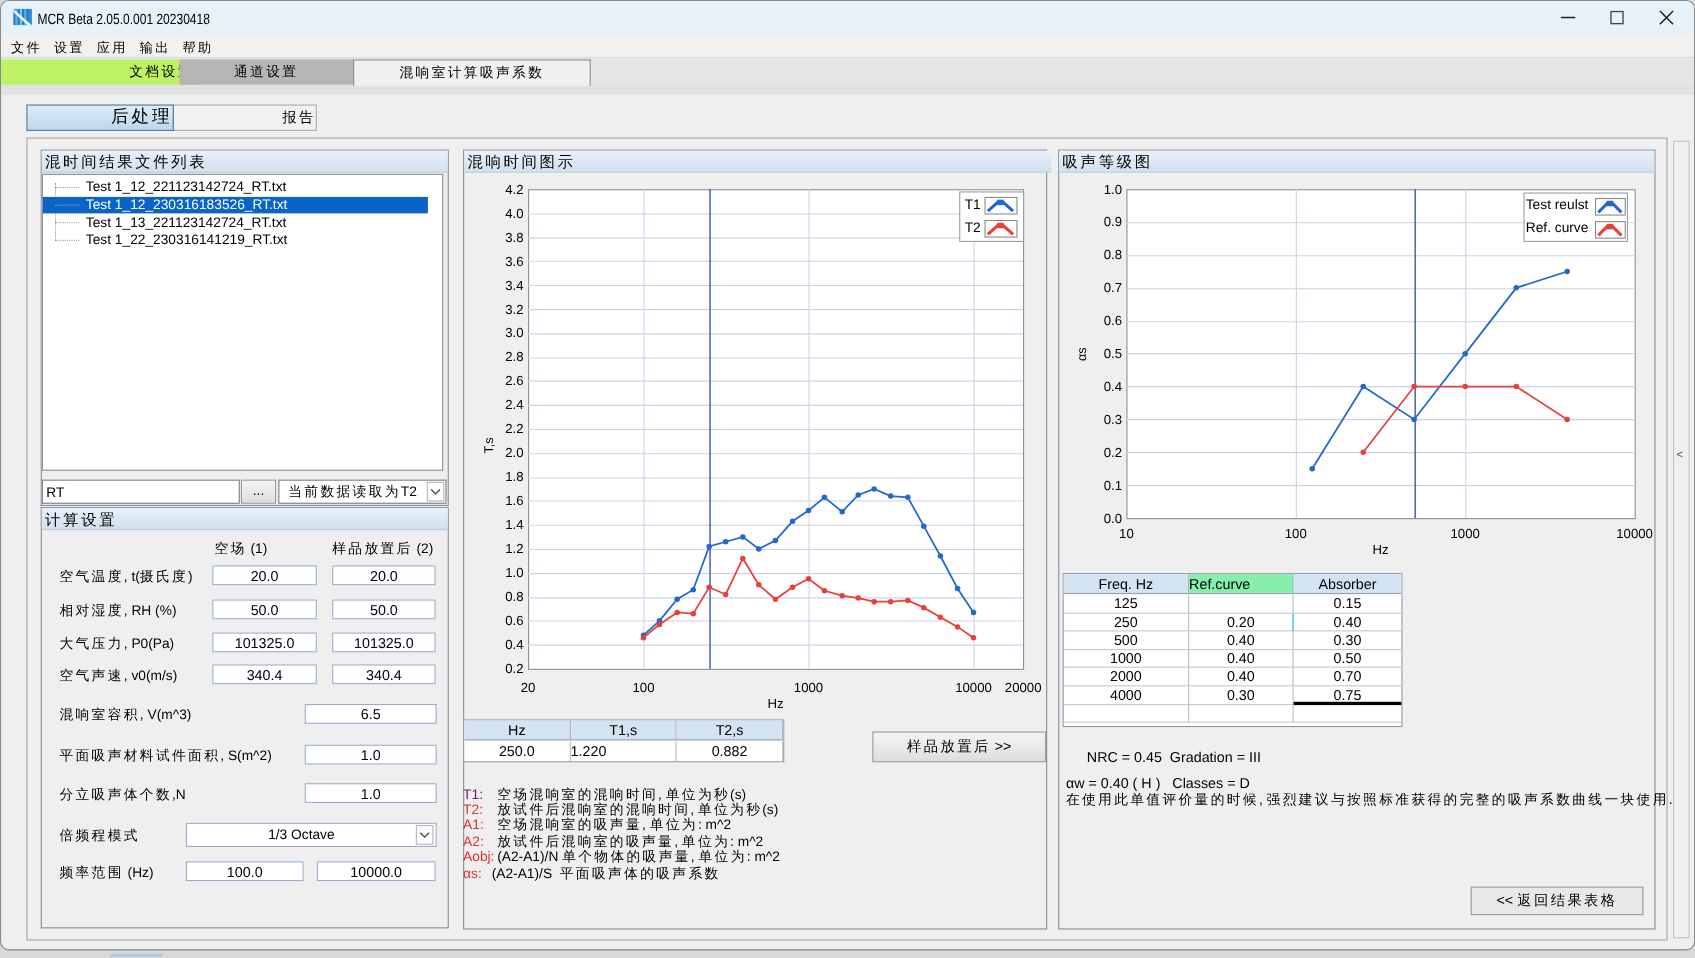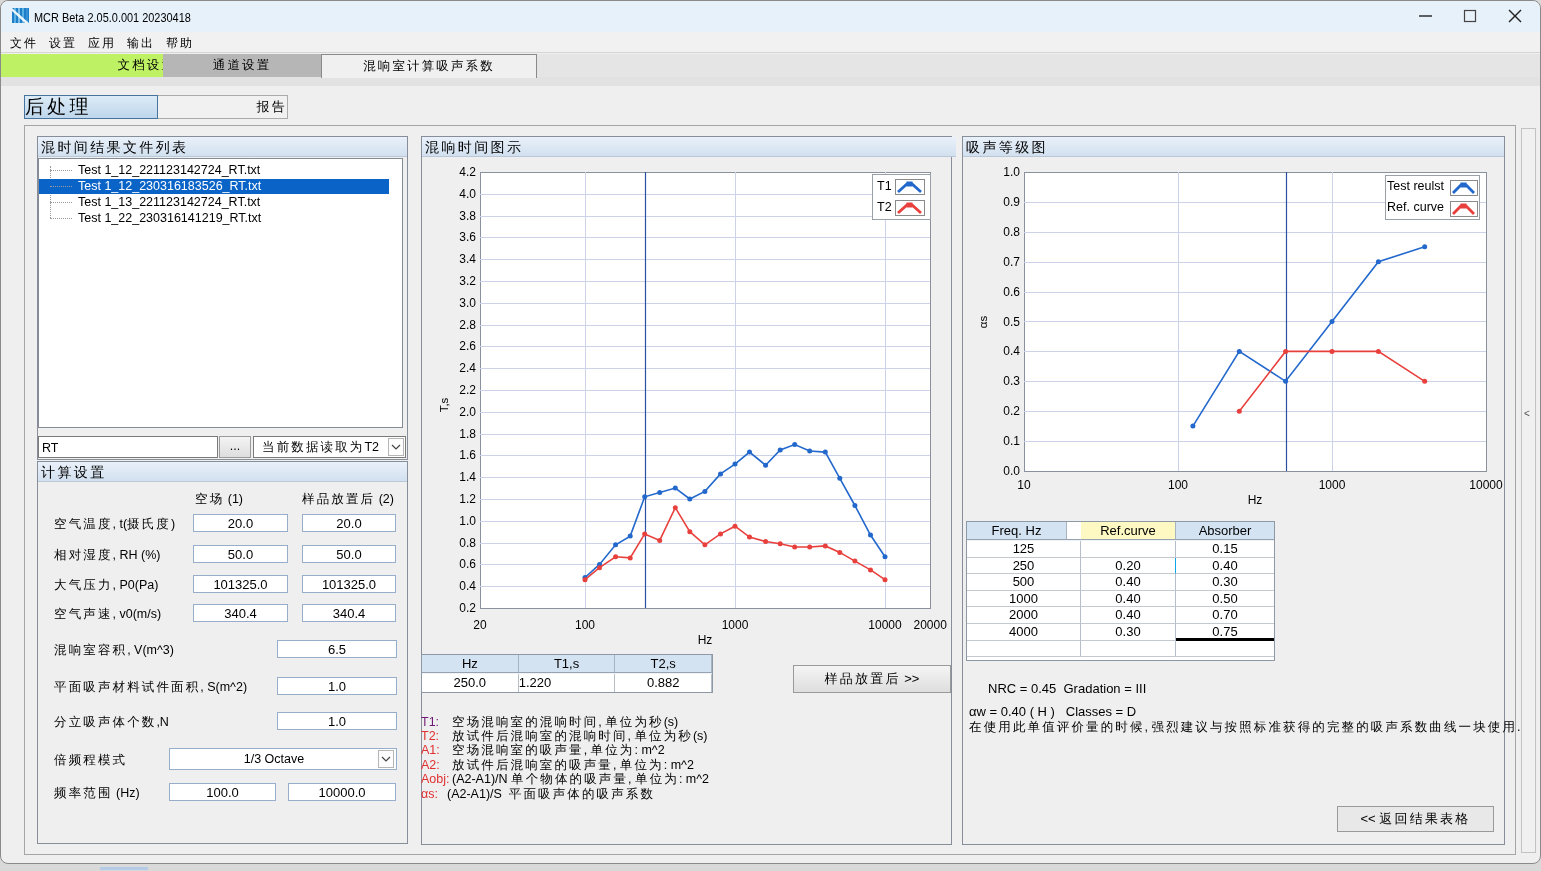--- a/index.html
+++ b/index.html
@@ -30,21 +30,21 @@
 <div class="abs" style="left:49px;top:35px;font-size:12px"><span class="cj">设置</span></div>
 <div class="abs" style="left:88px;top:35px;font-size:12px"><span class="cj">应用</span></div>
 <div class="abs" style="left:127px;top:35px;font-size:12px"><span class="cj">输出</span></div>
 <div class="abs" style="left:166px;top:35px;font-size:12px"><span class="cj">帮助</span></div>
 <div class="abs" style="left:1px;top:54px;width:1539px;height:23px;background:#e5e5e5"></div>
 <div class="abs" style="left:1px;top:77px;width:1539px;height:9px;background:#e2e2e2"></div>
 <div class="abs" style="left:1px;top:54px;width:176px;height:23px;background:#bef264;border-right:1px solid #8f8f8f;text-align:right;font-size:12.5px;line-height:23px"><span class="cj">文档设置</span></div>
 <div class="abs" style="left:163px;top:54px;width:158px;height:23px;background:#b6b6b6;text-align:center;font-size:12.5px;line-height:23px"><span class="cj">通道设置</span></div>
 <div class="abs" style="left:321px;top:54px;width:216px;height:24px;background:#f0f0f0;border:1px solid #8a8a8a;border-bottom:none;text-align:center;font-size:12.5px;line-height:23px"><span class="cj">混响室计算吸声系数</span></div>
 <div class="abs" style="left:157px;top:95px;width:131px;height:24px;background:#f1f1f1;border:1px solid #ababab;text-align:right;font-size:13px;line-height:22px"><span class="cj">报告</span></div>
-<div class="abs" style="left:24px;top:95px;width:134px;height:24px;background:linear-gradient(#dcebf7,#bed6ec);border:1.5px solid #46749f;text-align:left;font-size:19px;line-height:21px"><span class="cj">后处理</span></div>
+<div class="abs" style="left:24px;top:95px;width:134px;height:24px;background:linear-gradient(#dcebf7,#bed6ec);border:1.5px solid #46749f;text-align:right;font-size:16px;line-height:21px"><span class="cj">后处理</span></div>
 <div class="abs" style="left:24px;top:125px;width:1492px;height:730px;border:1px solid #a5a5a5"></div>
 <div class="abs" style="left:37px;top:136px;width:371px;height:324px;border:1px solid #878d99"></div>
 <div class="abs hdr" style="left:38px;top:137px;width:369px;height:20px"><span class="cj">混时间结果文件列表</span></div>
 <div class="abs" style="left:38px;top:158px;width:365px;height:270px;background:#fff;border:1px solid #858b94"></div>
 <div class="abs" style="left:50px;top:166px;width:1px;height:52px;border-left:1px dotted #9a9a9a"></div>
 <div class="abs" style="left:50px;top:170px;width:22px;height:1px;border-top:1px dotted #9a9a9a"></div>
 <div class="abs" style="left:78px;top:163px;font-size:12.5px;color:#000">Test 1_12_221123142724_RT.txt</div>
 <div class="abs" style="left:39px;top:178.5px;width:350px;height:15.5px;background:#0a64c8"></div>
 <div class="abs" style="left:50px;top:186px;width:22px;height:1px;border-top:1px dotted #9a9a9a"></div>
 <div class="abs" style="left:78px;top:179px;font-size:12.5px;color:#fff">Test 1_12_230316183526_RT.txt</div>
@@ -272,22 +272,22 @@
     <text x="482" y="33" font-size="12.5" text-anchor="end">Test reulst</text>
     <rect x="488.5" y="23.5" width="27" height="15" fill="#fff" stroke="#8a8a8a"></rect>
     <path d="M491 36 L499 28 L504 28 L512 36" fill="none" stroke="#2368cc" stroke-width="2.8"></path>
     <rect x="498.5" y="25.5" width="6" height="5" fill="#2368cc"></rect>
     <text x="482" y="54" font-size="12.5" text-anchor="end">Ref. curve</text>
     <rect x="488.5" y="44.5" width="27" height="15" fill="#fff" stroke="#8a8a8a"></rect>
     <path d="M491 57 L499 49 L504 49 L512 57" fill="none" stroke="#e8403c" stroke-width="2.8"></path>
     <rect x="498.5" y="46.5" width="6" height="5" fill="#e8403c"></rect>
   </svg>
 <div class="abs" style="left:966px;top:521px;width:309px;height:140px;border:1px solid #8e99a6;background:#fff"></div>
-<div class="abs" style="left:967px;top:522px;width:100px;height:17px;background:#d4e3f2;border-right:1px solid #a8b4c0;text-align:center;font-size:13px;line-height:17px">Freq. Hz</div>
-<div class="abs" style="left:1081px;top:522px;width:95px;height:17px;background:#fef9c3;border-right:1px solid #a8b4c0;text-align:center;font-size:13px;line-height:17px">Ref.curve</div>
+<div class="abs" style="left:967px;top:522px;width:114px;height:17px;background:#d4e3f2;border-right:1px solid #a8b4c0;text-align:center;font-size:13px;line-height:17px">Freq. Hz</div>
+<div class="abs" style="left:1081px;top:522px;width:95px;height:17px;background:#86efac;border-right:1px solid #a8b4c0;text-align:left;font-size:13px;line-height:17px">Ref.curve</div>
 <div class="abs" style="left:1176px;top:522px;width:98px;height:17px;background:#d4e3f2;text-align:center;font-size:13px;line-height:17px">Absorber</div>
 <div class="abs" style="left:967px;top:539px;width:307px;height:2px;background:#eef2f6;border-top:1px solid #97a3b0"></div>
 <div class="abs" style="left:967px;top:541.0px;width:114px;height:16.6px;border-right:1px solid #b6bec8;border-bottom:1px solid #c4c9d0;text-align:center;font-size:13px;line-height:16px">125</div>
 <div class="abs" style="left:1081px;top:541.0px;width:95px;height:16.6px;border-right:1px solid #b6bec8;border-bottom:1px solid #c4c9d0;text-align:center;font-size:13px;line-height:16px"></div>
 <div class="abs" style="left:1176px;top:541.0px;width:98px;height:16.6px;border-bottom:1px solid #c4c9d0;text-align:center;font-size:13px;line-height:16px">0.15</div>
 <div class="abs" style="left:967px;top:557.6px;width:114px;height:16.6px;border-right:1px solid #b6bec8;border-bottom:1px solid #c4c9d0;text-align:center;font-size:13px;line-height:16px">250</div>
 <div class="abs" style="left:1081px;top:557.6px;width:95px;height:16.6px;border-right:1px solid #0ea5e9;border-bottom:1px solid #c4c9d0;text-align:center;font-size:13px;line-height:16px">0.20</div>
 <div class="abs" style="left:1176px;top:557.6px;width:98px;height:16.6px;border-bottom:1px solid #c4c9d0;text-align:center;font-size:13px;line-height:16px">0.40</div>
 <div class="abs" style="left:967px;top:574.2px;width:114px;height:16.6px;border-right:1px solid #b6bec8;border-bottom:1px solid #c4c9d0;text-align:center;font-size:13px;line-height:16px">500</div>
 <div class="abs" style="left:1081px;top:574.2px;width:95px;height:16.6px;border-right:1px solid #b6bec8;border-bottom:1px solid #c4c9d0;text-align:center;font-size:13px;line-height:16px">0.40</div>

